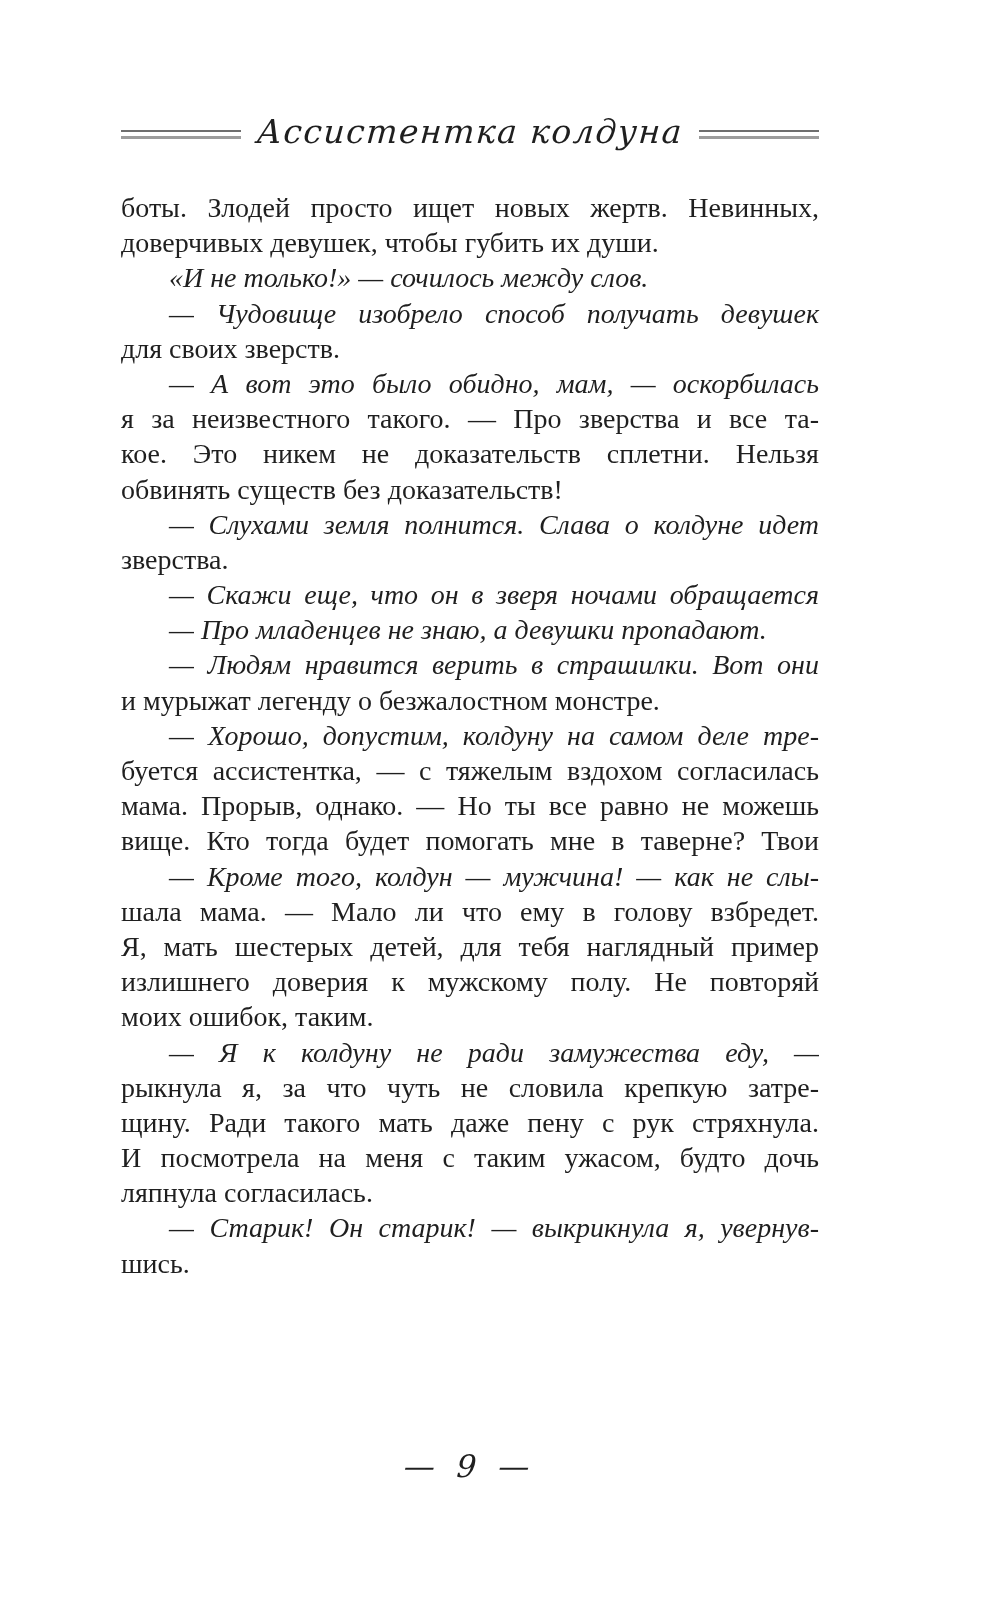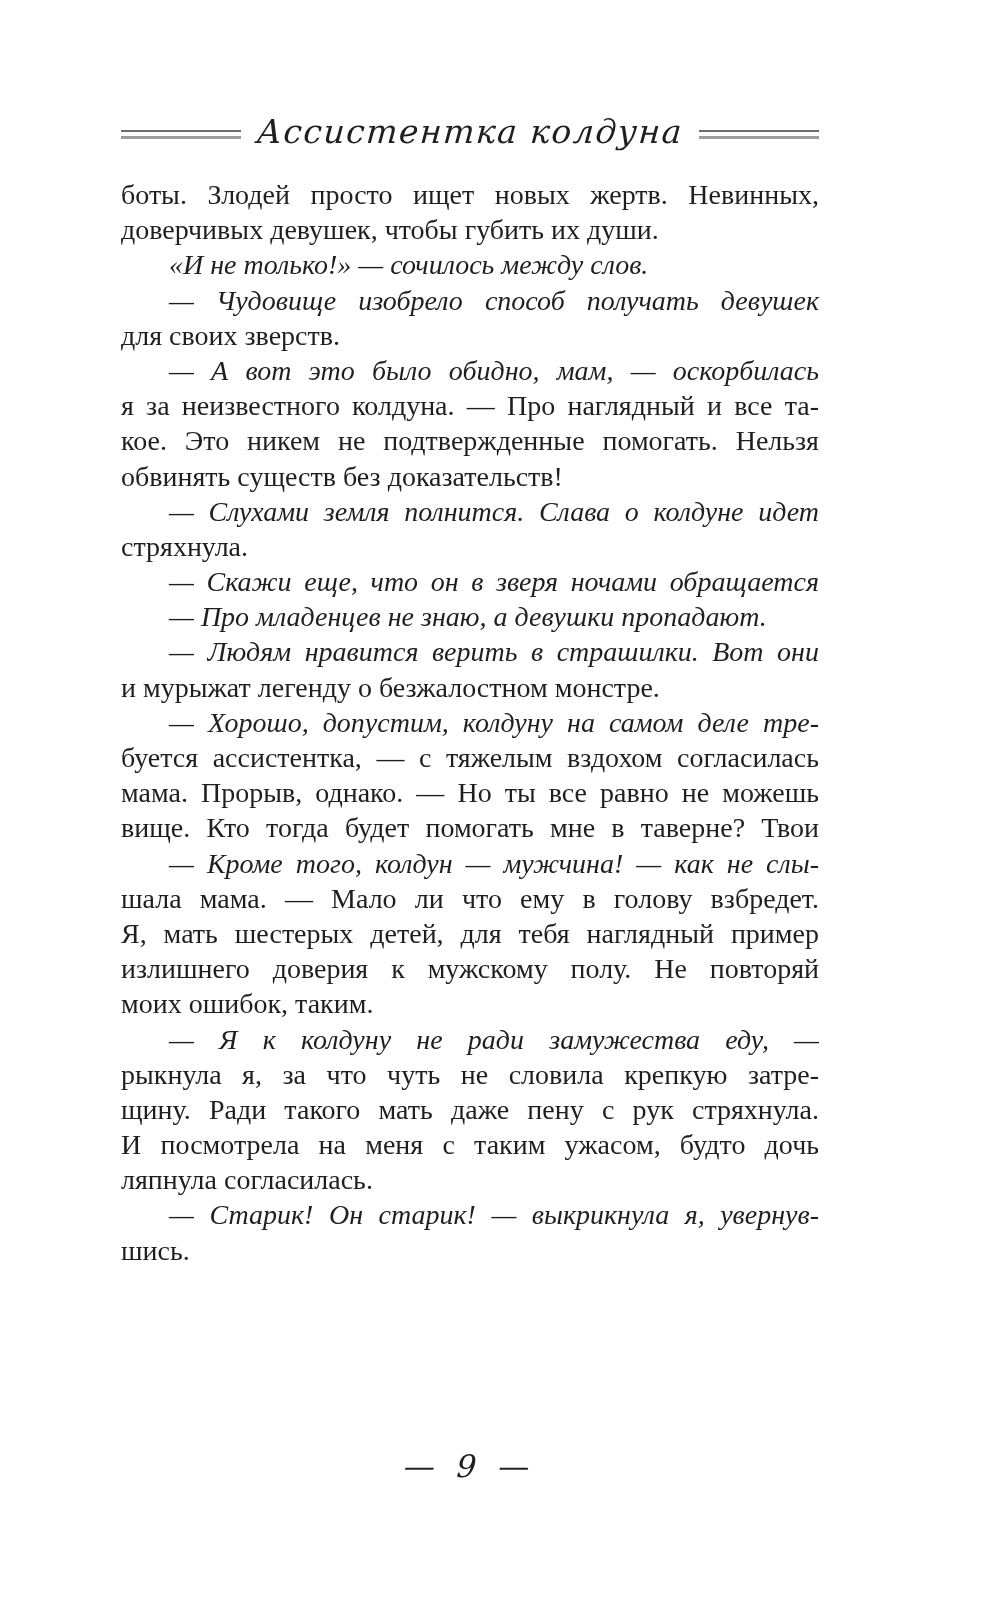--- a/index.html
+++ b/index.html
@@ -38,21 +38,21 @@
     color: var(--ink, #1f1f1f);
     white-space: nowrap;
     transform: skewX(-4deg);
   }
 
   
   .page-text {
     position: absolute;
     left: 121px;
     width: 698px;
-    top: 177px;
+    top: 190px;
     font-size: 28px;
     line-height: 35.2px;
     color: var(--ink, #1f1f1f);
   }
   .line {
     text-align: justify;
     text-align-last: justify;
     height: 35.2px;
     overflow: visible;
     white-space: nowrap; 
@@ -92,25 +92,25 @@
   <div class="double-rule"></div>
 </div>
 
 <div class="page-text">
     <div class="line">боты. Злодей просто ищет новых жертв. Невинных,</div>
     <div class="line last">доверчивых девушек, чтобы губить их души.</div>
     <div class="line indent last">«И не только!» — сочилось между слов.</div>
     <div class="line indent">— Чудовище изобрело способ получать девушек</div>
     <div class="line last">для своих зверств.</div>
     <div class="line indent">— А вот это было обидно, мам, — оскорбилась</div>
-    <div class="line">я за неизвестного колдуна. — Про наглядный и все та-</div>
-    <div class="line">кое. Это никем не подтвержденные помогать. Нельзя</div>
+    <div class="line">я за неизвестного такого. — Про зверства и все та-</div>
+    <div class="line">кое. Это никем не доказательств сплетни. Нельзя</div>
     <div class="line last">обвинять существ без доказательств!</div>
     <div class="line indent">— Слухами земля полнится. Слава о колдуне идет</div>
-    <div class="line last">стряхнула.</div>
+    <div class="line last">зверства.</div>
     <div class="line indent">— Скажи еще, что он в зверя ночами обращается</div>
     <div class="line indent last">— Про младенцев не знаю, а девушки пропадают.</div>
     <div class="line indent">— Людям нравится верить в страшилки. Вот они</div>
     <div class="line last">и мурыжат легенду о безжалостном монстре.</div>
     <div class="line indent">— Хорошо, допустим, колдуну на самом деле тре-</div>
     <div class="line">буется ассистентка, — с тяжелым вздохом согласилась</div>
     <div class="line">мама. Прорыв, однако. — Но ты все равно не можешь</div>
     <div class="line">вище. Кто тогда будет помогать мне в таверне? Твои</div>
     <div class="line indent">— Кроме того, колдун — мужчина! — как не слы-</div>
     <div class="line">шала мама. — Мало ли что ему в голову взбредет.</div>

